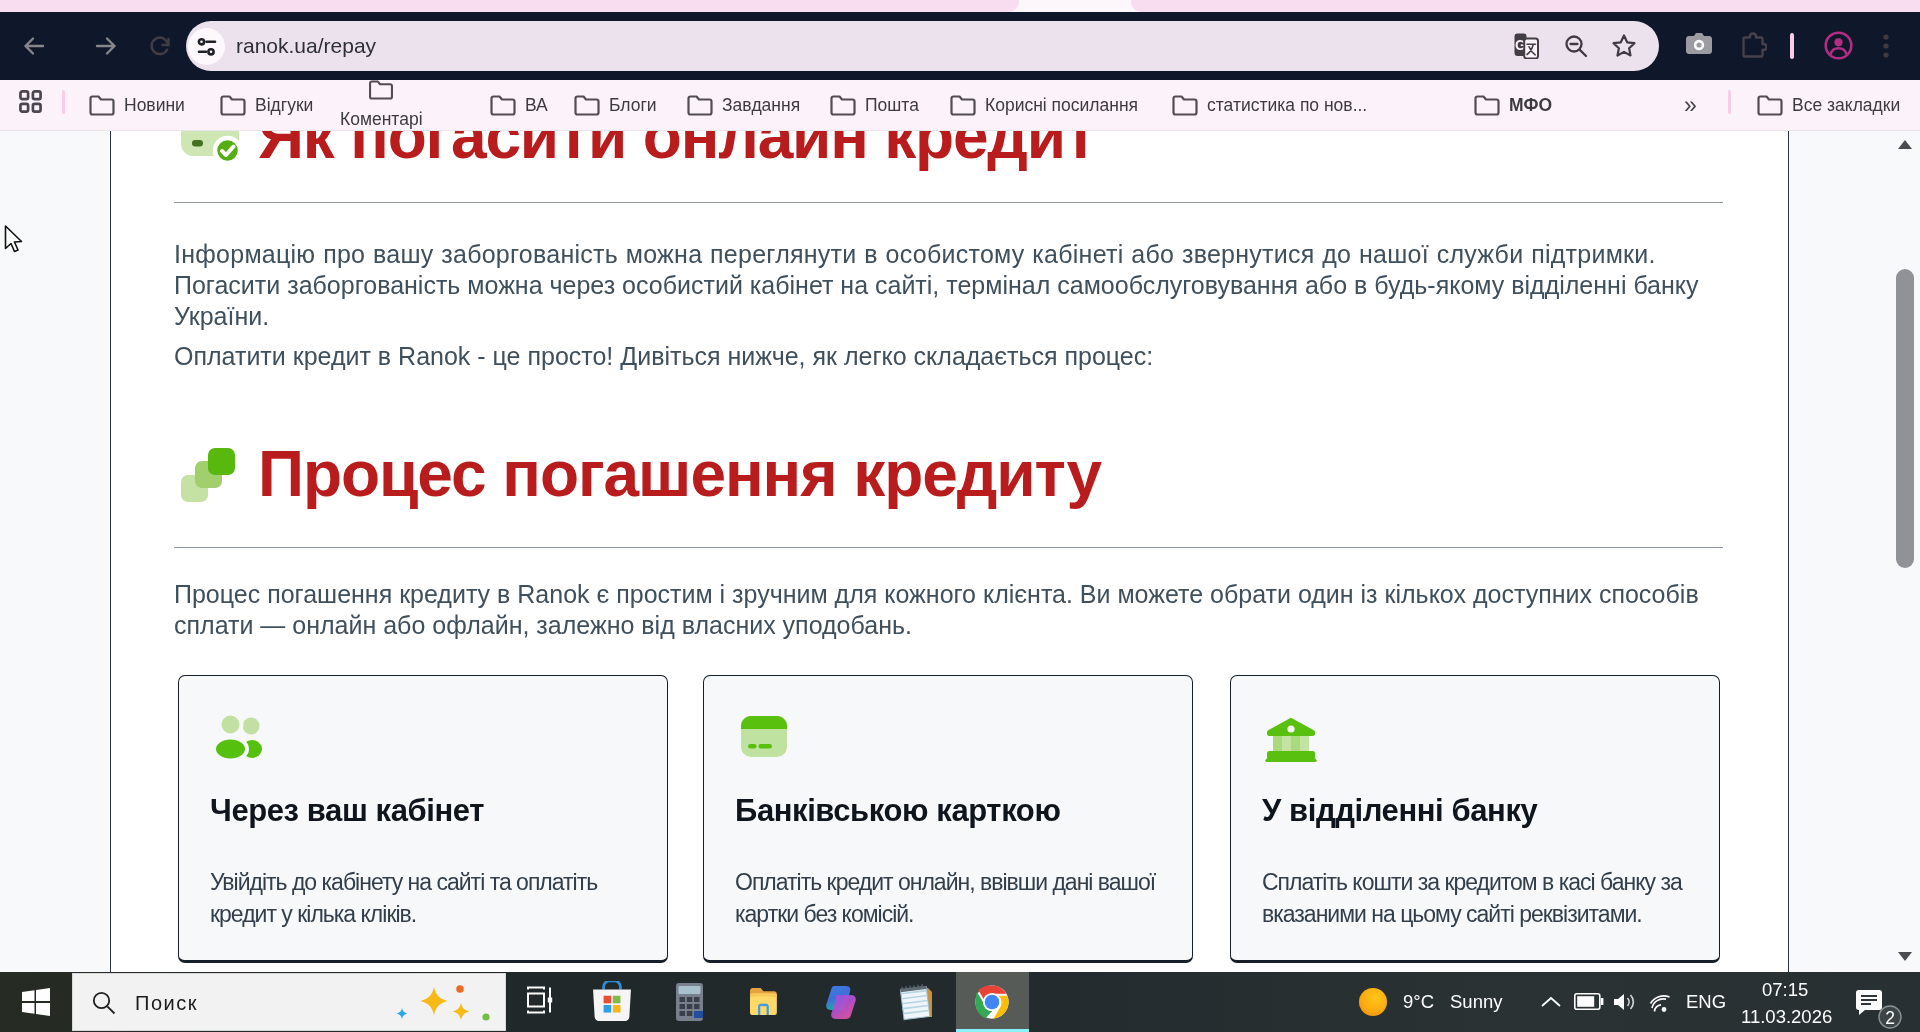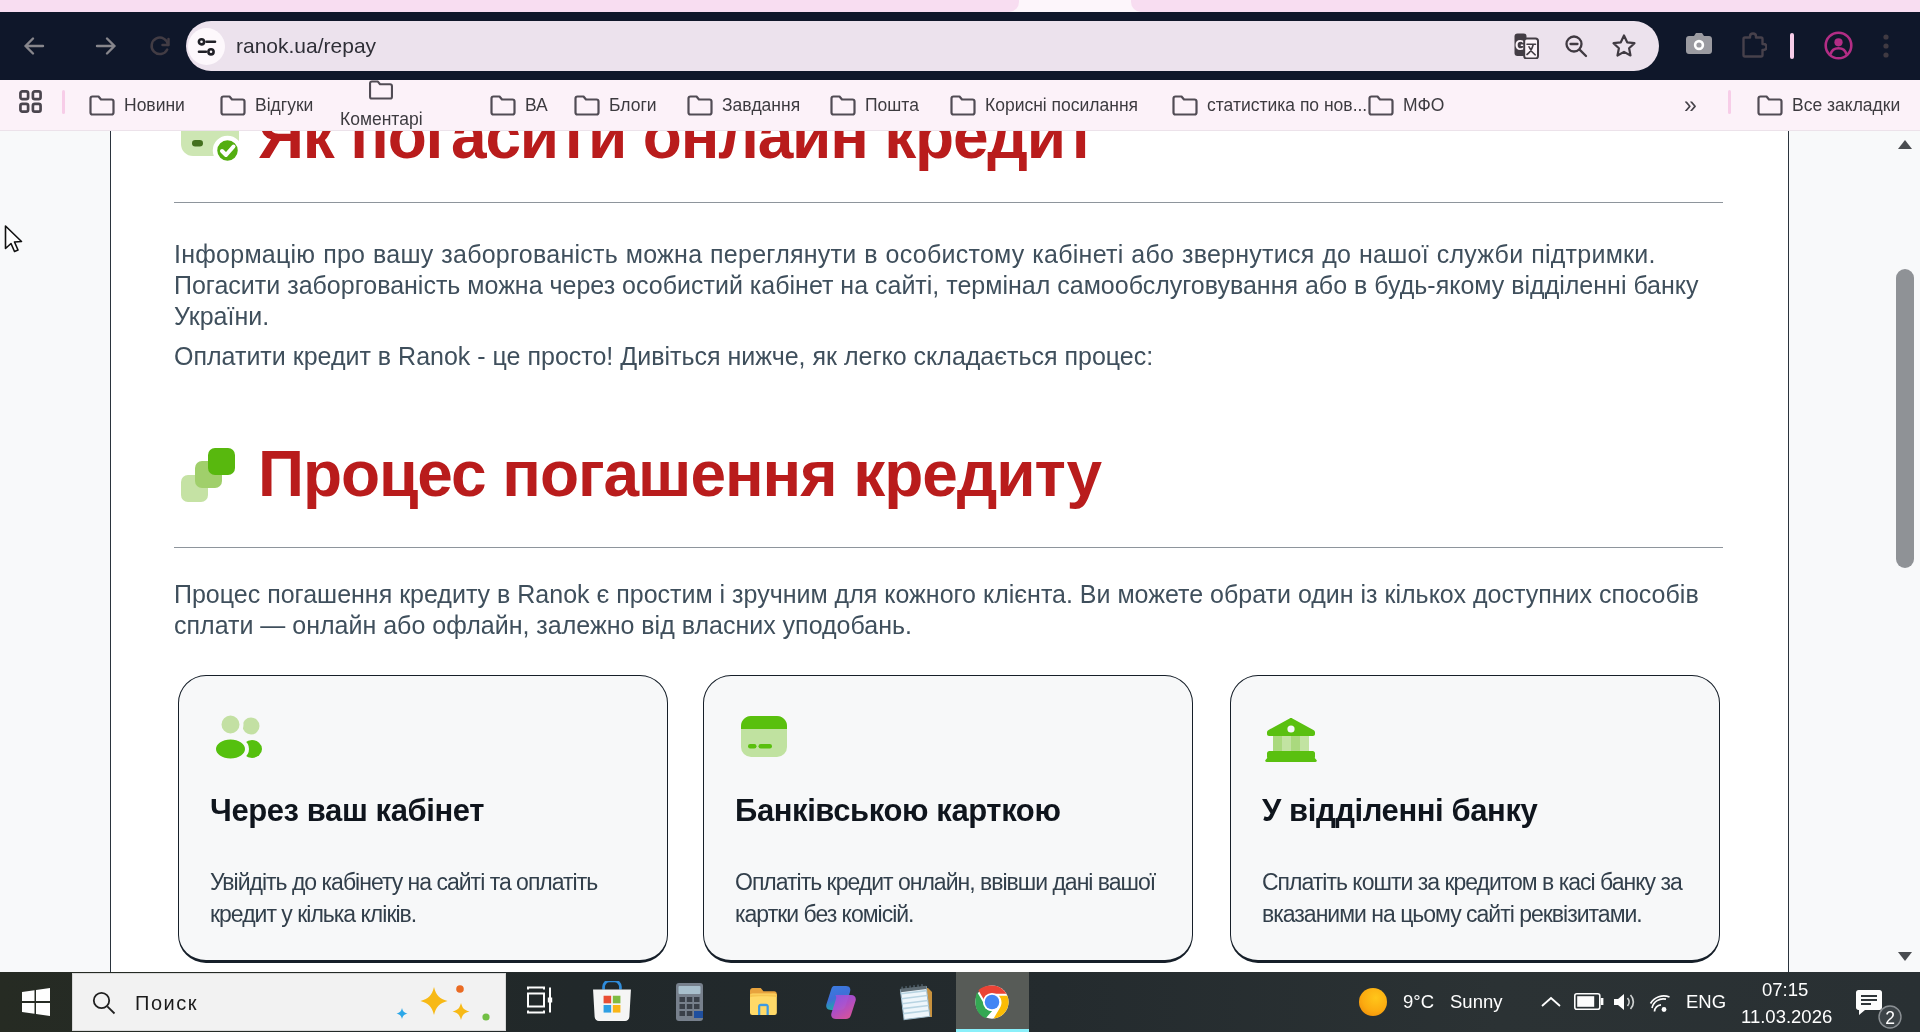--- a/index.html
+++ b/index.html
@@ -22,21 +22,21 @@
 
 
 #page { left:0; top:131px; width:1920px; height:841px; background:#f8f9fa; }
 #content { position:absolute; left:110px; top:0; width:1679px; height:841px; background:#fff; border-left:1px solid #2a333d; border-right:1px solid #2a333d; overflow:hidden; }
 #inner { position:absolute; left:63px; top:0; width:1549px; height:841px; }
 h1, h2 { font-weight:bold; color:#b91c1c; letter-spacing:-1.2px; white-space:nowrap; }
 .hr { position:absolute; left:0; width:1549px; height:1px; background:#8e959c; }
 p.body { position:absolute; color:#3f4f5c; font-size:25px; line-height:31px; white-space:nowrap; }
 
 
-.card { position:absolute; top:544px; width:490px; height:288px; background:#f7f8f9; border:1.5px solid #161f29; border-bottom-width:3px; border-radius:28px; }
+.card { position:absolute; top:544px; width:490px; height:288px; background:#f7f8f9; border:1.5px solid #161f29; border-bottom-width:3px; border-radius:7px; }
 .card h3 { position:absolute; left:31px; top:117px; font-size:31px; color:#0f151d; letter-spacing:-0.4px; white-space:nowrap; }
 .card .txt { position:absolute; left:31px; top:190px; width:440px; font-size:23px; line-height:32px; color:#323f4b; letter-spacing:-1px; }
 
 
 #scroll { left:1789px; top:131px; width:131px; height:841px; background:#f8f9fa; }
 #thumb { position:absolute; left:107px; top:138px; width:18px; height:299px; background:#8f9296; border-radius:9px; }
 .sarrow { position:absolute; left:109px; width:0; height:0; }
 
 
 #taskbar { left:0; top:972px; width:1920px; height:60px; background:linear-gradient(90deg,#262b23 0%,#21282a 30%,#242b2e 55%,#2b3234 78%,#293033 100%); }
@@ -167,21 +167,21 @@
         <path d="M1.5 17.5 V3.5 C1.5 2.4 2.4 1.5 3.5 1.5 H9.5 L12 4.5 H22.5 C23.6 4.5 24.5 5.4 24.5 6.5 V17.5 C24.5 18.6 23.6 19.5 22.5 19.5 H3.5 C2.4 19.5 1.5 18.6 1.5 17.5 Z"></path>
       </svg>
       <span>Корисні посилання</span>
     </div>
   <div class="bk" style="left:1172px;">
       <svg width="26" height="21" viewBox="0 0 26 21" fill="none" stroke="#514c55" stroke-width="2.2" stroke-linejoin="round">
         <path d="M1.5 17.5 V3.5 C1.5 2.4 2.4 1.5 3.5 1.5 H9.5 L12 4.5 H22.5 C23.6 4.5 24.5 5.4 24.5 6.5 V17.5 C24.5 18.6 23.6 19.5 22.5 19.5 H3.5 C2.4 19.5 1.5 18.6 1.5 17.5 Z"></path>
       </svg>
       <span>статистика по нов...</span>
     </div>
-  <div class="bk" style="left:1368px;">
+  <div class="bk" style="left:1474px;font-weight:bold;">
       <svg width="26" height="21" viewBox="0 0 26 21" fill="none" stroke="#514c55" stroke-width="2.2" stroke-linejoin="round">
         <path d="M1.5 17.5 V3.5 C1.5 2.4 2.4 1.5 3.5 1.5 H9.5 L12 4.5 H22.5 C23.6 4.5 24.5 5.4 24.5 6.5 V17.5 C24.5 18.6 23.6 19.5 22.5 19.5 H3.5 C2.4 19.5 1.5 18.6 1.5 17.5 Z"></path>
       </svg>
       <span>МФО</span>
     </div>
   <div class="bk" style="left:1684px; font-size:23px; color:#46434a;">
       <span>»</span>
     </div>
   <div class="bksep" style="left:1728px;"></div>
   <div class="bk" style="left:1757px;">

